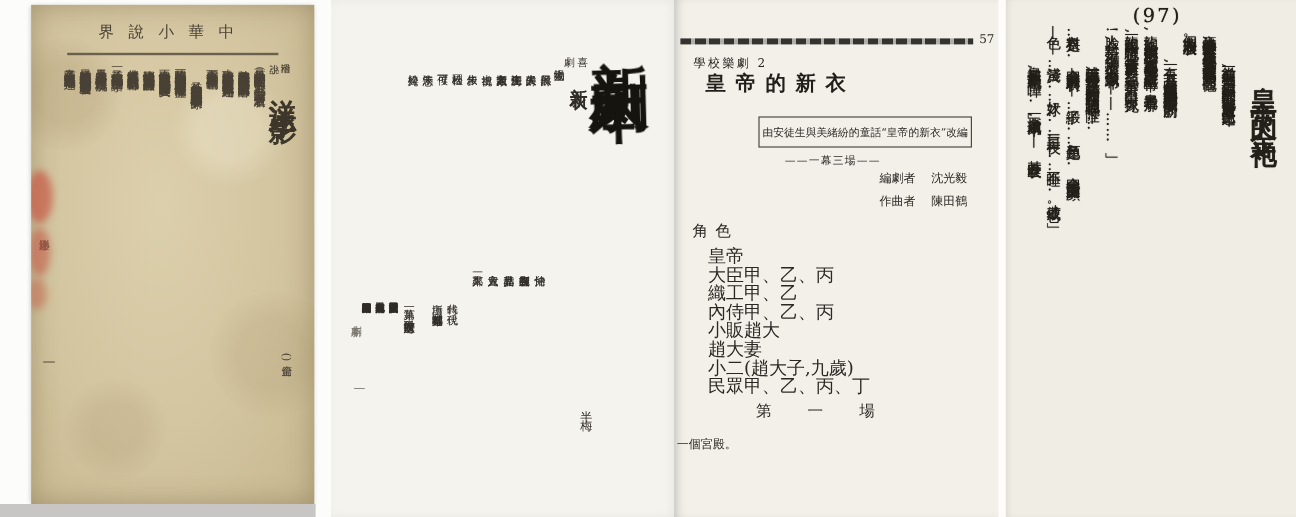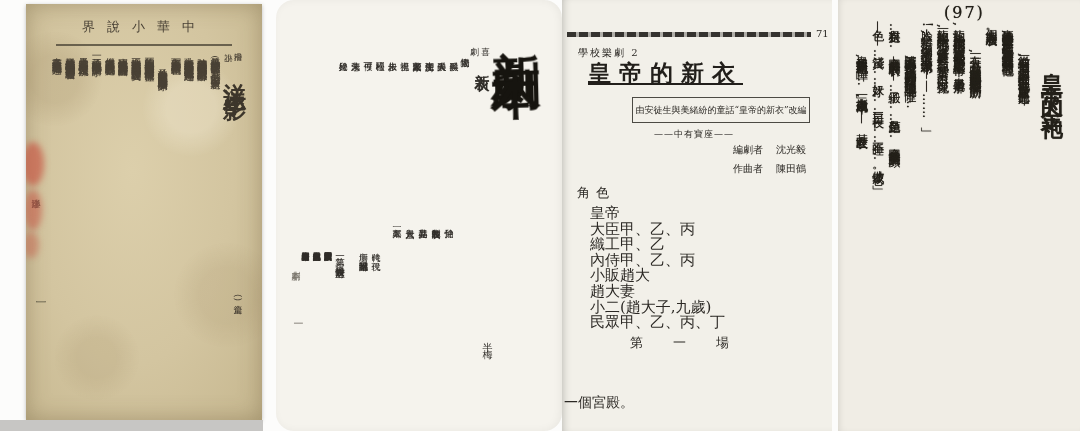--- a/index.html
+++ b/index.html
@@ -18,21 +18,21 @@
      radial-gradient(circle at 70% 25%, rgba(255,250,235,.5) 0 7%, transparent 14%);}
   .stain{position:absolute;border-radius:50%;filter:blur(3px);pointer-events:none;}
   .ink-l{color:#4a4236;filter:blur(.3px);}
   .hdr-rtl{position:absolute;direction:rtl;unicode-bidi:bidi-override;white-space:nowrap;font-family:Liberation Serif, serif;}
   .rule{position:absolute;background:#57503f;}
   .v{writing-mode:vertical-rl;}
   .vcols{position:absolute;writing-mode:vertical-rl;overflow:hidden;}
   .vcols>div{white-space:nowrap;}
   
   .page-ml{left:276px;top:0;width:286px;height:431px;background:#f5f3ed;
-    box-shadow:inset -2px 0 8px rgba(0,0,0,.05);border-radius:18px;}
+    box-shadow:inset -2px 0 8px rgba(0,0,0,.05);}
   .ink-m{color:#302d29;filter:blur(.25px);}
   .callig{font-weight:700;color:#16140f;transform:rotate(-1.5deg);}
   
   .page-mr{left:562px;top:0;width:270px;height:431px;background:#f2f0e9;
     box-shadow:inset 6px 0 10px -6px rgba(0,0,0,.28);}
   .ink-r{color:#2b2824;filter:blur(.25px);}
   .toprule{position:absolute;height:5px;
     background:repeating-linear-gradient(90deg,#35332f 0 9px, rgba(53,51,47,.35) 9px 12px);}
   .box{position:absolute;border:1.5px solid #4c4a44;display:flex;align-items:center;justify-content:center;}
   .credit-row{display:flex;gap:13px;justify-content:flex-end;}
@@ -115,25 +115,25 @@
         <div style="line-height:11.3px;">日光村莊內部立有屏風色幕帘出入口也</div>
         <div style="line-height:11.3px;">壁起絹窗左右有圓桌椅長椅等陳列適宜</div>
       </div>
     <div class="v ink-m abs" style="left:204px;top:334px;height:60px;font-size:10px;letter-spacing:7px;">半梅</div>
     <div class="v abs" style="left:13px;top:264px;height:50px;font-size:9px;color:#7a756c;">新劇本</div>
     <div class="v abs" style="left:15px;top:318px;height:18px;font-size:10px;color:#6c675e;">一</div>
   </div>
 
   <div class="page page-mr">
     <div class="toprule" style="left:5px;top:32px;width:244px;"></div>
-    <div class="abs ink-r" style="left:254px;top:28px;font-size:10px;">71</div>
+    <div class="abs ink-r" style="left:254px;top:28px;font-size:10px;">57</div>
     <div class="abs ink-r" style="left:16px;top:46px;font-size:10px;letter-spacing:2px;">學校樂劇 2</div>
-    <div class="abs ink-r" style="left:26px;top:58px;font-size:23px;font-weight:700;letter-spacing:8px;color:#221f1b;text-decoration:underline;">皇帝的新衣</div>
+    <div class="abs ink-r" style="left:26px;top:58px;font-size:17px;font-weight:700;letter-spacing:8px;color:#221f1b;">皇帝的新衣</div>
     <div class="box ink-r" style="left:70px;top:97px;width:176px;height:24px;font-size:9px;">由安徒生與美緒紛的童話“皇帝的新衣”改編</div>
-    <div class="abs ink-r" style="left:92px;top:128px;font-size:9px;letter-spacing:1px;">——中有寶座——</div>
+    <div class="abs ink-r" style="left:92px;top:128px;font-size:9px;letter-spacing:1px;">——一幕三場——</div>
     <div class="abs" style="left:132px;top:140px;width:112px;font-size:10px;line-height:19px;">
         <div class="credit-row ink-r">
         <span>編劇者</span>
         <span>沈光毅</span>
       </div>
         <div class="credit-row ink-r">
         <span>作曲者</span>
         <span>陳田鶴</span>
       </div>
       </div>
@@ -142,21 +142,21 @@
         <div class="ink-r">皇帝</div>
         <div class="ink-r">大臣甲、乙、丙</div>
         <div class="ink-r">織工甲、乙</div>
         <div class="ink-r">內侍甲、乙、丙</div>
         <div class="ink-r">小販趙大</div>
         <div class="ink-r">趙大妻</div>
         <div class="ink-r">小二(趙大子,九歲)</div>
         <div class="ink-r">民眾甲、乙、丙、丁</div>
       </div>
     <div class="abs ink-r" style="left:68px;top:334px;font-size:13px;letter-spacing:30px;text-align:center;">第一場</div>
-    <div class="abs" style="left:2px;top:360px;font-size:14px;line-height:21px;margin-top:32px;">
+    <div class="abs" style="left:2px;top:360px;font-size:10px;line-height:21px;">
         <div class="ink-r">一個宮殿。</div>
       </div>
   </div>
 
   <div class="page page-r">
     <div class="abs ink-h" style="left:106px;top:3px;font-size:16px;letter-spacing:2px;">(97)</div>
     <div class="v abs ink-h" style="left:200px;top:55px;height:250px;font-size:22px;font-weight:700;letter-spacing:11px;">皇帝的金袍</div>
     <div class="vcols ink-h" style="left:16px;top:20px;width:178px;height:411px;font-size:12px;letter-spacing:1px;">
         <div style="line-height:16.2px;">　　從前有一個皇帝,一個很不好的皇帝,他歡喜穿新衣服,比過年</div>
         <div style="line-height:16.2px;">裏的小孩子還要歡喜穿,他在皇宮裏養了五百個成衣匠,專門替他一</div>

